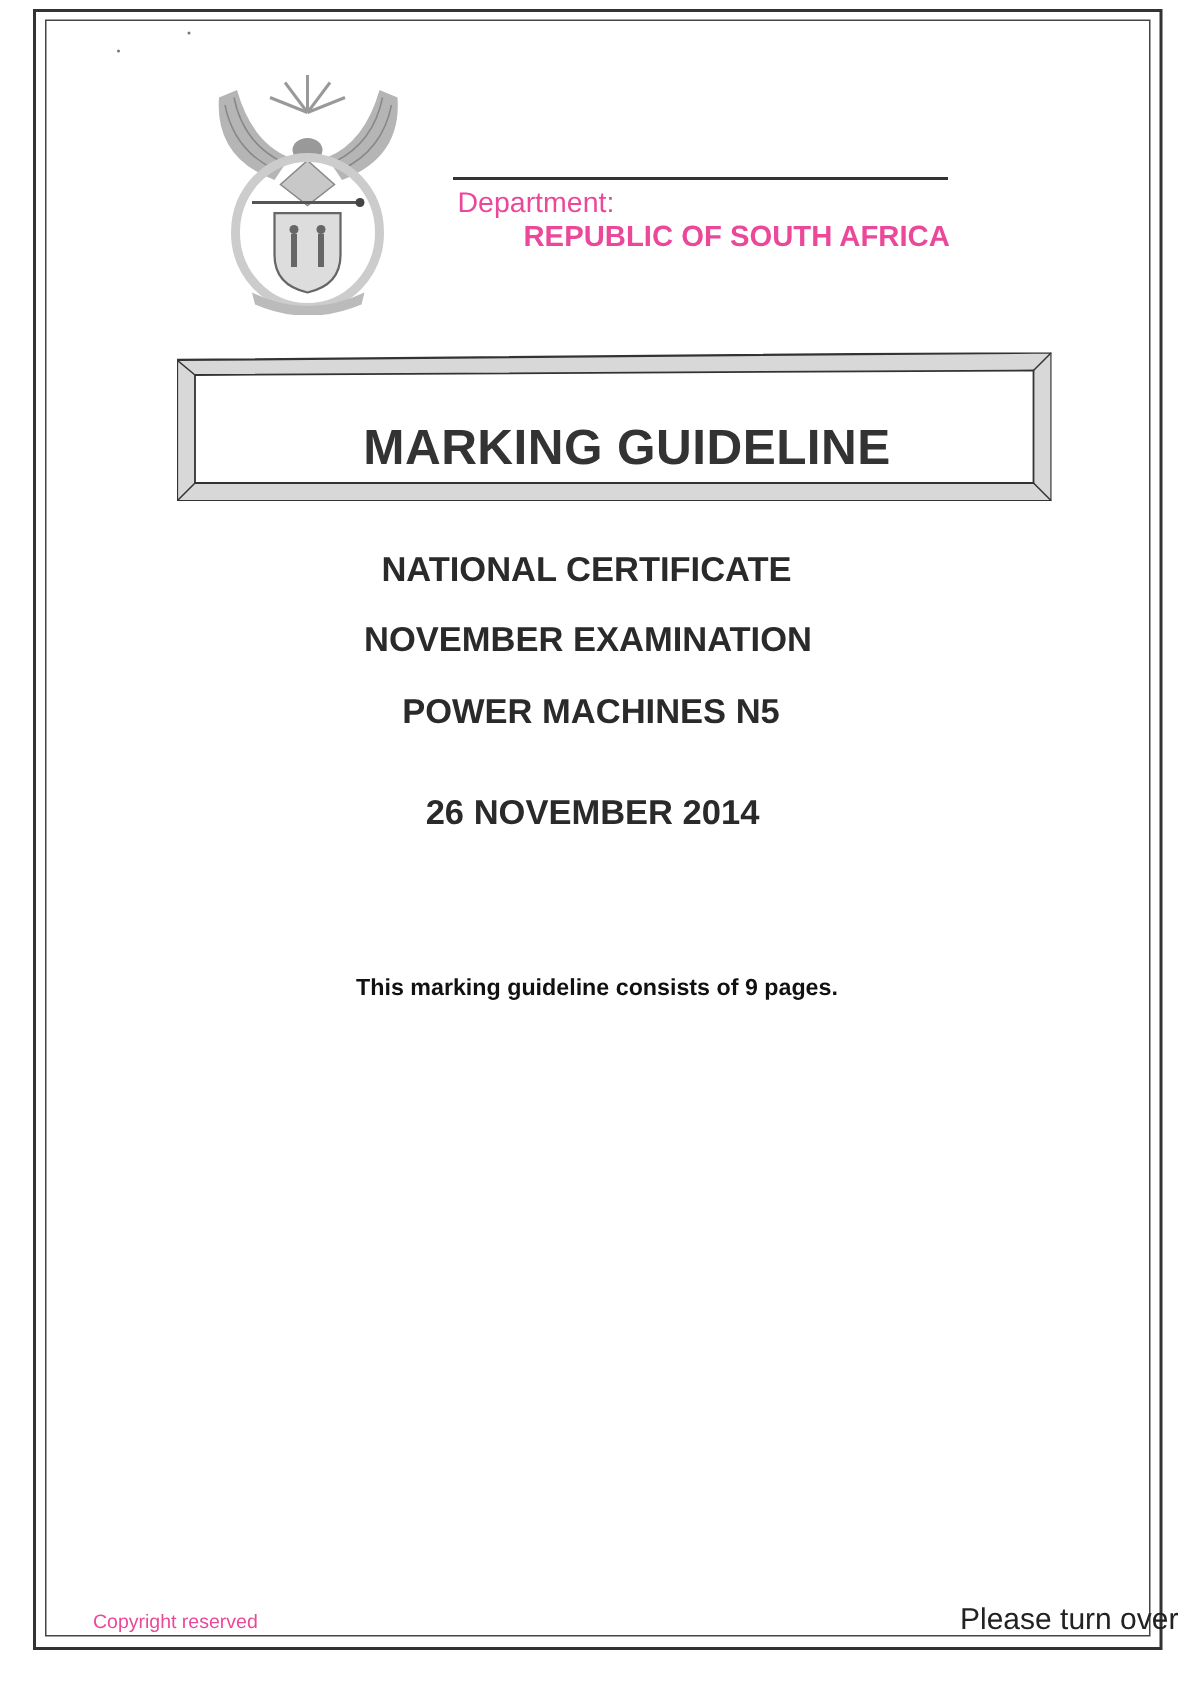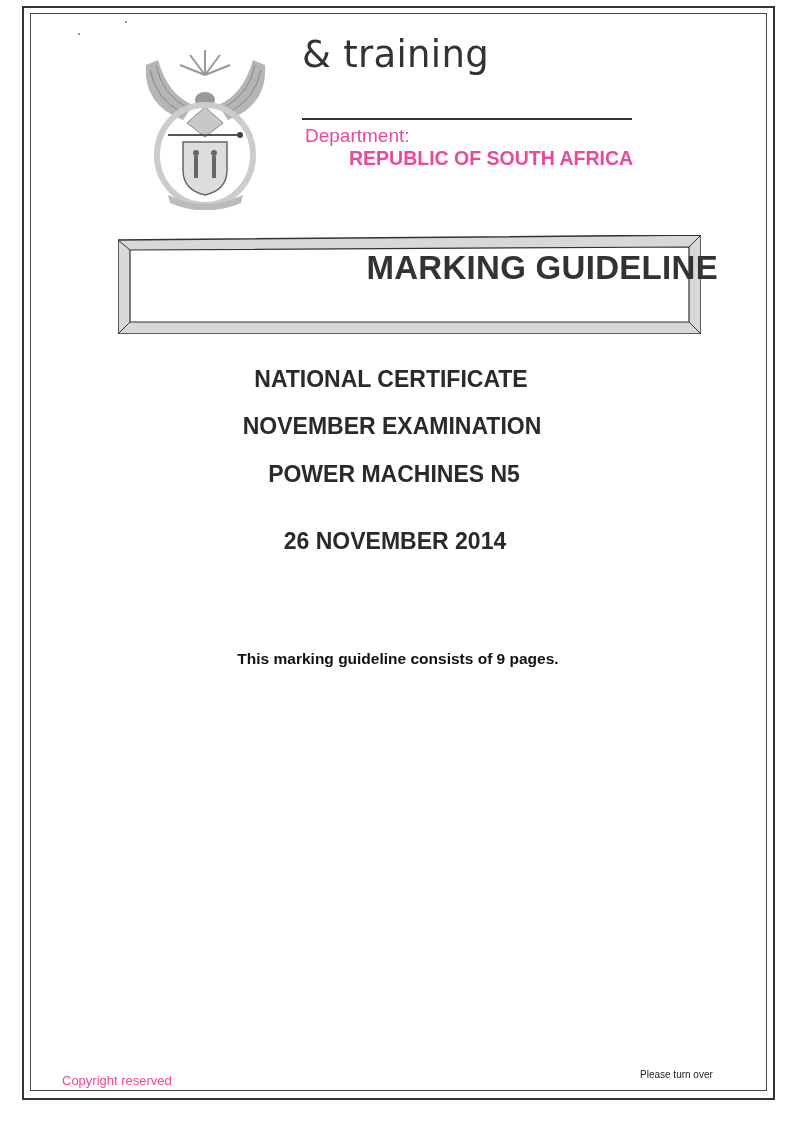--- a/index.html
+++ b/index.html
@@ -7,29 +7,29 @@
   .outer-border { position: absolute; left: 22px; top: 6px; width: 753px; height: 1094px; border: 2px solid #333; box-sizing: border-box; }
   .inner-border { position: absolute; left: 30px; top: 13px; width: 737px; height: 1078px; border: 1.5px solid #444; box-sizing: border-box; }
   .emblem { position: absolute; left: 138px; top: 45px; width: 135px; height: 165px; }
   .brand { position: absolute; left: 302px; top: 36px; }
   .brand-line1 { font-family: "DejaVu Sans", sans-serif; font-size: 37px; color: #333; line-height: 36px; letter-spacing: 0.3px; }
   .brand-line2 { font-family: "DejaVu Sans", sans-serif; font-size: 37px; color: #333; line-height: 38px; letter-spacing: 0.3px; }
   .brand-rule { position: absolute; left: 302px; top: 118px; width: 330px; height: 2px; background: #333; }
   .dept { position: absolute; left: 305px; top: 125px; font-size: 19px; color: #ec4899; line-height: 22px; }
   .dept .country { font-weight: bold; font-size: 19.5px; margin-left: 44px; }
   .title-frame { position: absolute; left: 118px; top: 235px; width: 583px; height: 99px; }
-  .title-text { position: absolute; left: 118px; top: 249px; width: 600px; text-align: right; font-weight: bold; font-size: 33px; color: #333; letter-spacing: 0.3px; }
+  .title-text { position: absolute; left: 118px; top: 279px; width: 600px; text-align: center; font-weight: bold; font-size: 33px; color: #333; letter-spacing: 0.3px; }
   .subtitle { position: absolute; width: 800px; left: 0; text-align: center; font-weight: bold; color: #2a2a2a; }
   .s1 { top: 366px; font-size: 23px; left: -9px; }
   .s2 { top: 413px; font-size: 23px; left: -8px; }
   .s3 { top: 461px; font-size: 23px; left: -6px; }
   .s4 { top: 528px; font-size: 23px; left: -5px; }
   .pages-note { position: absolute; width: 800px; left: -2px; top: 650px; text-align: center; font-weight: bold; font-size: 15.5px; color: #111; }
   .footer-left { position: absolute; left: 62px; top: 1073px; font-size: 13px; color: #ec4899; }
-  .footer-right { position: absolute; left: 640px; top: 1069px; font-size: 10px; color: #222; }
+  .footer-right { position: absolute; left: 640px; top: 1069px; font-size: 20px; color: #222; }
   .speck { position: absolute; width: 2px; height: 2px; background: #777; border-radius: 1px; }
 </style>
 </head>
 <body>
 
 <div class="outer-border"></div>
 <div class="inner-border"></div>
 
 <div class="speck" style="left:78px;top:33px;"></div>
 <div class="speck" style="left:125px;top:21px;"></div>
@@ -67,21 +67,20 @@
     <circle cx="58" cy="108" r="3"></circle>
       <rect x="56" y="111" width="4" height="22"></rect>
     <circle cx="76" cy="108" r="3"></circle>
       <rect x="74" y="111" width="4" height="22"></rect>
   </g>
 
   <path d="M30 150 Q67 168 105 150 L103 158 Q67 173 32 158 Z" fill="#bbb"></path>
 </svg>
 
 <div class="brand">
-  <div class="brand-line2">&amp; training</div>
 </div>
 <div class="brand-rule"></div>
 <div class="dept">
   <div>Department:</div>
   <div class="country">REPUBLIC OF SOUTH AFRICA</div>
 </div>
 
 <svg class="title-frame" viewBox="0 0 583 99">
   <polygon points="0,5 583,0 583,99 0,99" fill="#d8d8d8" stroke="#333" stroke-width="1.5"></polygon>
   <polygon points="12,15 571,12 571,87 12,87" fill="#ffffff" stroke="#333" stroke-width="1.2"></polygon>

